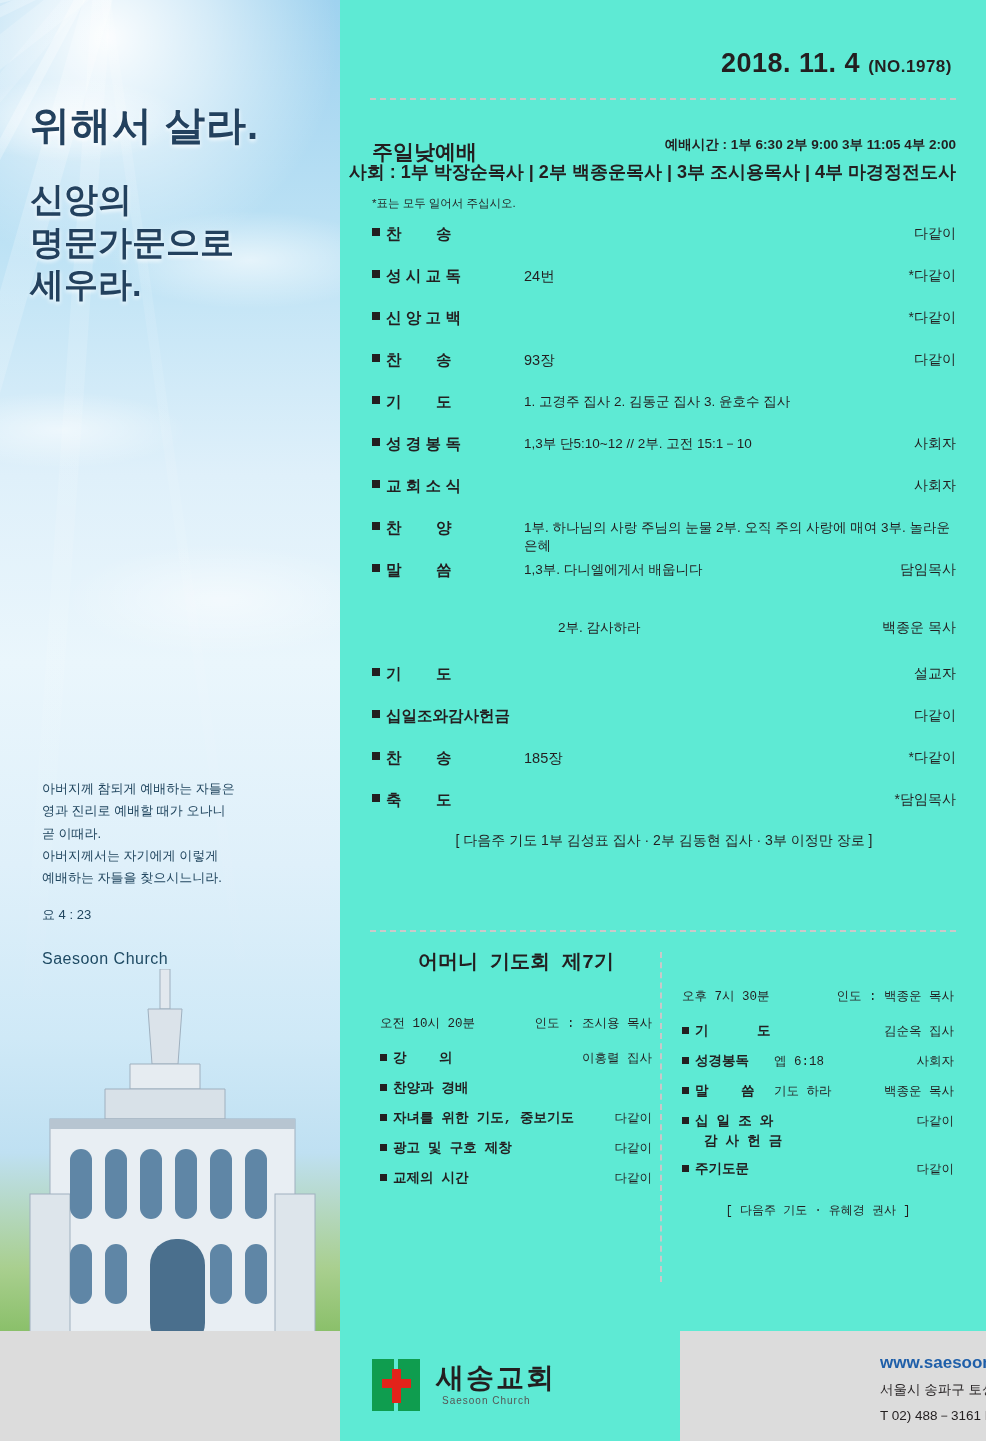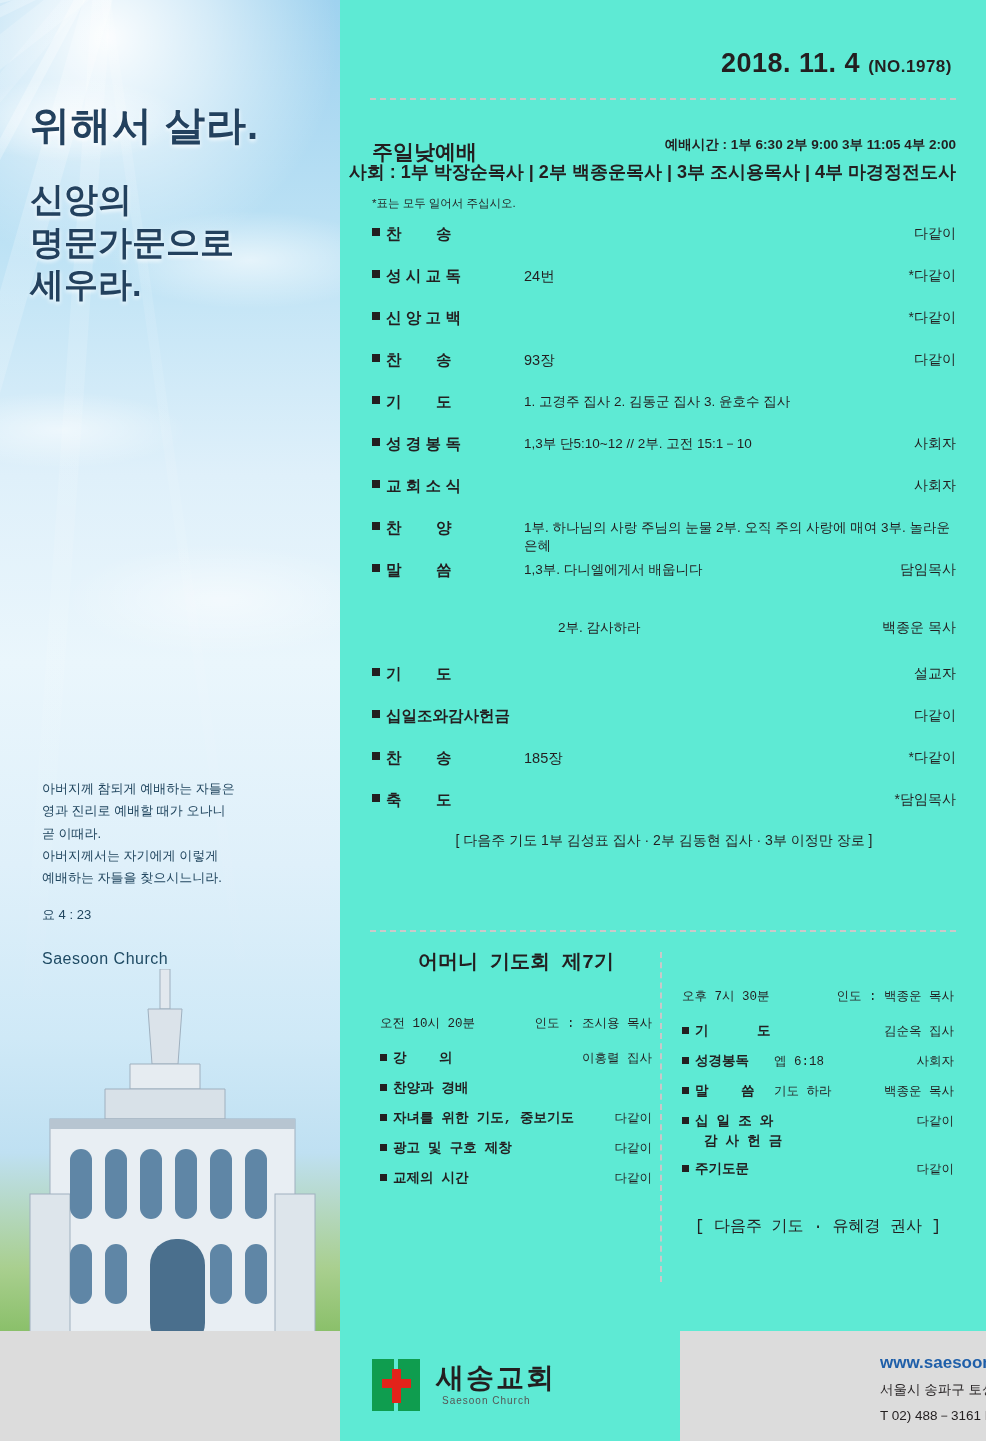--- a/index.html
+++ b/index.html
@@ -98,21 +98,21 @@
   .col .timeline .t{position:absolute;left:0;}
   .col .timeline .g{position:absolute;right:0;}
   .col .items{margin-top:14px;}
   .irow{position:relative;height:30px;}
   .irow .b{position:absolute;left:0;top:5px;width:7px;height:7px;background:#231f20;}
   .irow .ln{position:absolute;left:13px;top:0;font-size:13.5px;font-weight:bold;white-space:pre;}
   .irow .dt{position:absolute;left:92px;top:1px;font-size:12.5px;}
   .irow .rt{position:absolute;right:0;top:1px;font-size:12.5px;}
   .irow.two{height:48px;text-align:center;}
   .irow .ln2{position:absolute;left:22px;top:20px;font-size:13.5px;font-weight:bold;white-space:pre;}
-  .colnote{margin-top:26px;text-align:center;font-size:16px;}
+  .colnote{margin-top:12px;text-align:center;font-size:12px;}
 
   
   .footer{
     position:absolute;left:340px;bottom:0;width:646px;height:110px;background:#dcdcdc;
   }
   .footer-left{position:absolute;left:0;bottom:0;width:340px;height:110px;background:#dcdcdc;}
   .logo{position:absolute;left:18px;top:24px;width:60px;height:60px;}
   .logo .bar-g{position:absolute;left:4px;top:4px;width:22px;height:52px;background:#0f9d4f;}
   .logo .bar-g2{position:absolute;left:30px;top:4px;width:22px;height:52px;background:#0f9d4f;}
   .logo .crossv{position:absolute;left:24px;top:14px;width:9px;height:34px;background:#e2231a;}

